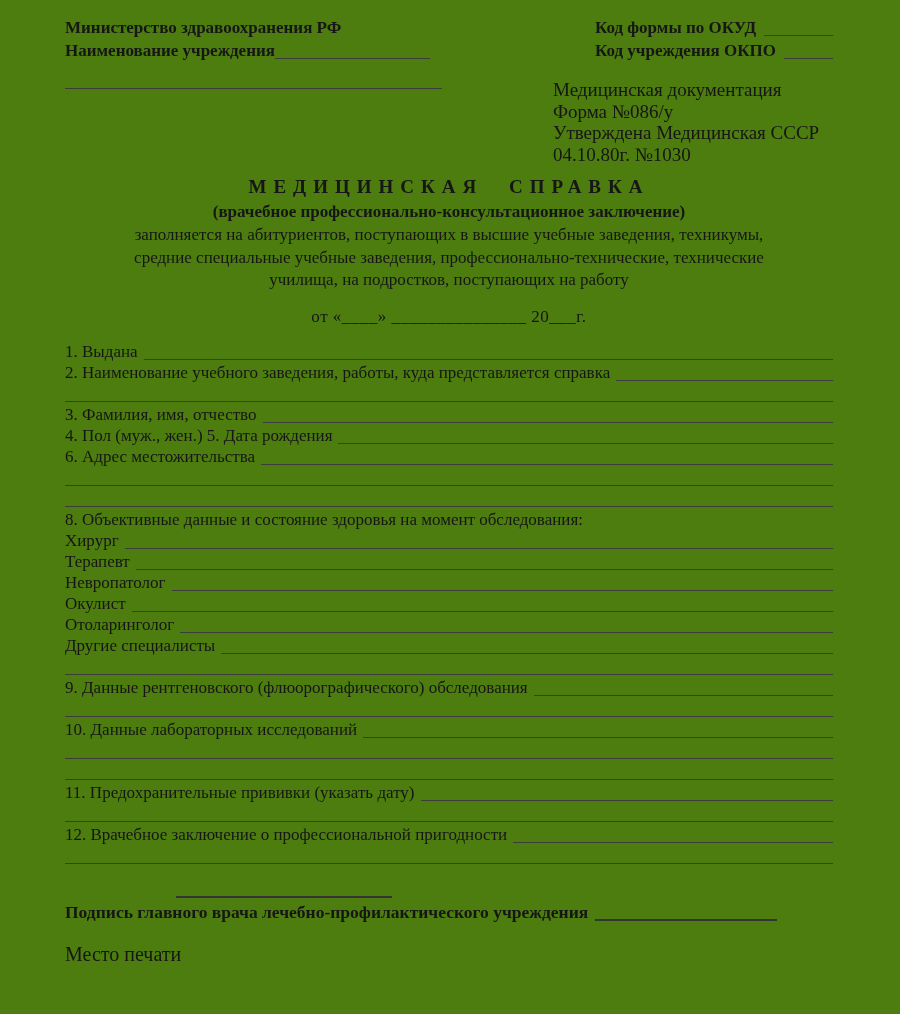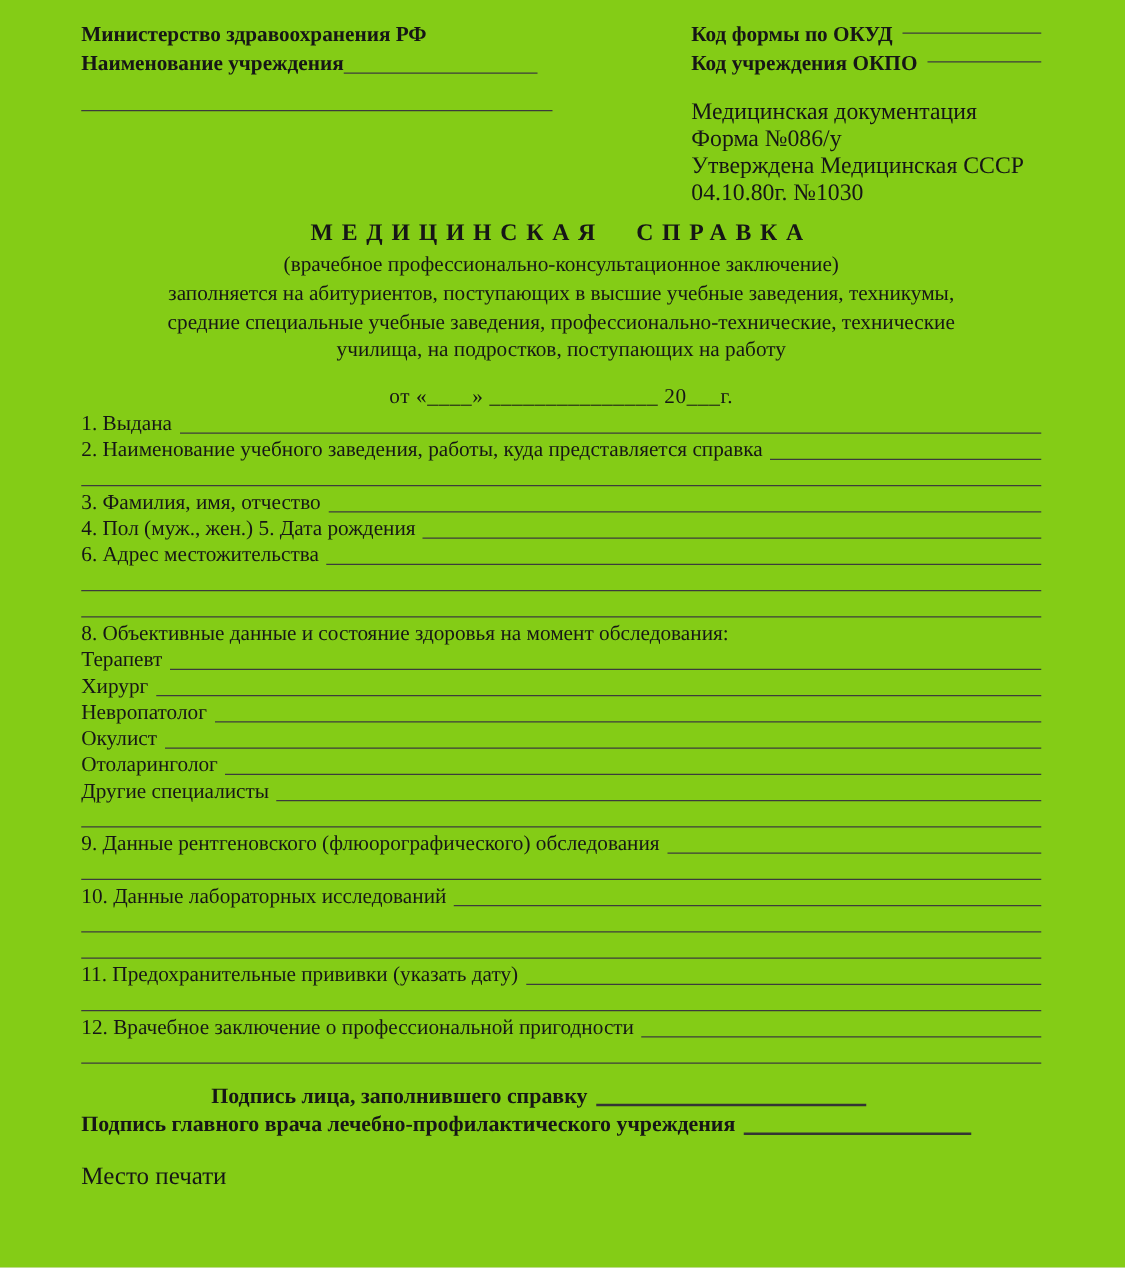--- a/index.html
+++ b/index.html
@@ -1,46 +1,46 @@
 <!DOCTYPE html>
 <html lang="ru"><head>
 <meta charset="utf-8">
 <style>
   html,body{margin:0;padding:0;background:#e9e9e9;}
   .page{
     position:relative;
     width:900px;height:1014px;
     margin:0 auto;
-    background:#84cc16;
+    background:#4d7c0f;
     font-family:"Liberation Serif","DejaVu Serif",serif;
     color:#161616;
     box-sizing:border-box;
     padding:16px 67px 0 65px;
     overflow:hidden;
   }
   
   .hdr{display:flex;justify-content:space-between;}
   .hdr-left{width:385px;}
   .hdr-left .hl{font-weight:bold;font-size:17px;line-height:23px;white-space:pre;}
   .inline-line{display:inline-block;border-bottom:1.6px solid #3c3c3c;height:0;transform:translateY(3px);}
   .hl2-line{width:155px;}
   .long-line{width:377px;height:0;border-bottom:1.6px solid #3c3c3c;margin-top:26px;}
   .hdr-right{width:280px;}
-  .code-row{display:flex;align-items:center;height:23px;}
+  .code-row{display:flex;align-items:flex-end;height:23px;margin-left:42px;}
   .code-row .clabel{font-weight:bold;font-size:17px;line-height:23px;white-space:pre;}
   .code-row .cfill{flex:1;border-bottom:1.6px solid #3c3c3c;height:0;margin-left:8px;margin-bottom:3px;}
   .doc-block{margin-top:17px;text-align:left;font-size:19px;line-height:21.5px;}
   
   .title-block{text-align:center;margin-top:9px;}
   .title-main{font-size:19px;font-weight:bold;letter-spacing:7px;word-spacing:14px;line-height:26px;}
-  .title-sub{font-size:17px;font-weight:normal;line-height:24px;}
+  .title-sub{font-size:17px;font-weight:bold;line-height:24px;}
   .title-desc{font-size:17px;line-height:22.5px;}
   .title-date{font-size:17px;line-height:22px;letter-spacing:.5px;margin-top:14px;}
   
-  .form{margin-top:0;}
+  .form{margin-top:13px;}
   .frow{display:flex;align-items:flex-end;height:21px;}
   .flabel{white-space:pre;font-size:17px;line-height:21px;}
   .ffill{flex:1;border-bottom:1.6px solid #3c3c3c;height:0;margin-left:6px;margin-bottom:2px;}
   .ffill.full{margin-left:0;}
   
   .sig-block{margin-top:12px;font-weight:bold;font-size:17.5px;}
   .sigrow{line-height:23px;}
   .sigrow.indent{margin-left:104px;}
   .sigline{display:inline-block;height:0;border-bottom:2px solid #343434;transform:translateY(3px);margin-left:7px;}
   .sig1{width:216px;}
@@ -126,30 +126,30 @@
 
     <div class="frow">
         <span class="ffill full"></span>
       </div>
 
     <div class="frow">
         <span class="flabel">8. Объективные данные и состояние здоровья на момент обследования:</span>
       </div>
 
     <div class="frow">
+        <span class="flabel">Хирург</span>
+        <span class="ffill"></span>
+      </div>
+
+    <div class="frow">
         <span class="flabel">Терапевт</span>
         <span class="ffill"></span>
       </div>
 
     <div class="frow">
-        <span class="flabel">Хирург</span>
-        <span class="ffill"></span>
-      </div>
-
-    <div class="frow">
         <span class="flabel">Невропатолог</span>
         <span class="ffill"></span>
       </div>
 
     <div class="frow">
         <span class="flabel">Окулист</span>
         <span class="ffill"></span>
       </div>
 
     <div class="frow">
@@ -202,21 +202,21 @@
         <span class="ffill"></span>
       </div>
 
     <div class="frow">
         <span class="ffill full"></span>
       </div>
 
   </div>
 
   <div class="sig-block">
-    <div class="sigrow indent"><span>Подпись лица, заполнившего справку</span><span class="sigline sig1"></span></div>
+    <div class="sigrow indent"><span class="sigline sig1"></span></div>
     <div class="sigrow"><span>Подпись главного врача лечебно-профилактического учреждения</span><span class="sigline sig2"></span></div>
   </div>
 
   <div class="footer">
     <div class="stamp">Место печати</div>
   </div>
 
 </div>
 
 </body></html>

